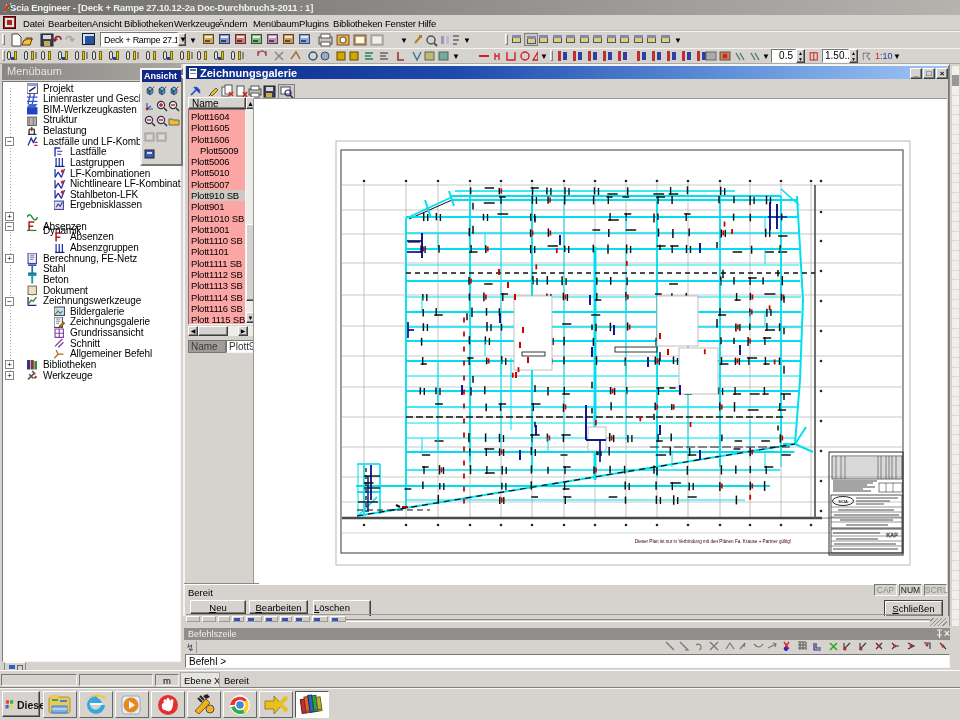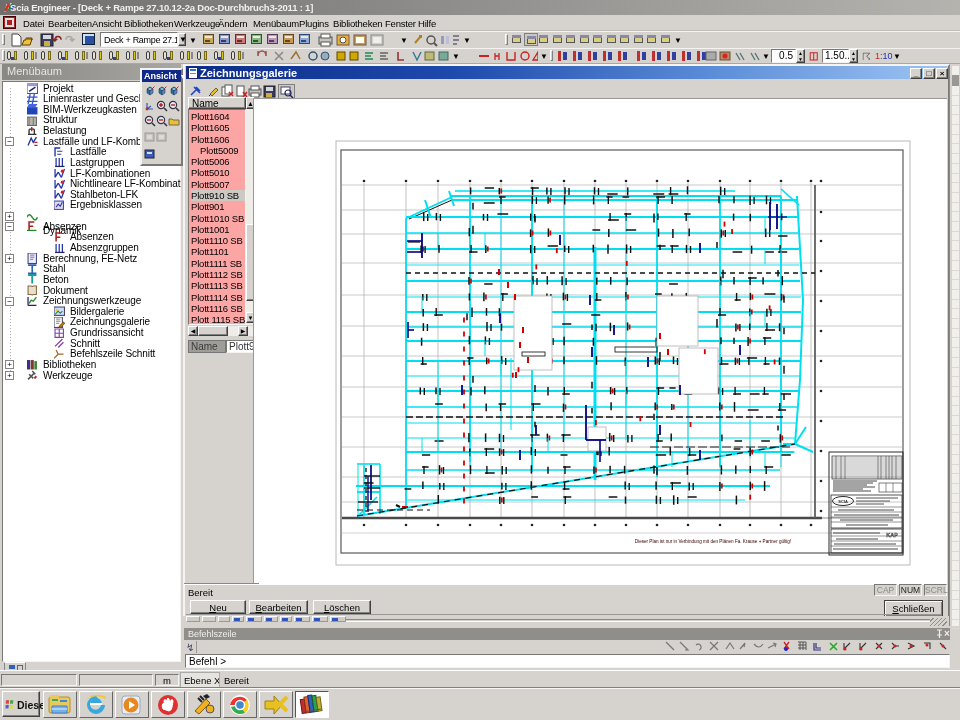--- a/index.html
+++ b/index.html
@@ -442,21 +442,21 @@
       <path d="M1 1 h8 v8 h-8z M1 5 h8 M5 1 v8" stroke="#84a" stroke-width="1.1" fill="none"></path>
     </svg>
 <div class="titem" style="left:68px;top:246.0px">Grundrissansicht</div>
 <svg class="abs" style="left:52px;top:257.1px" width="11" height="11" viewBox="0 0 10.5 10.5">
       <path d="M1 8 l7 -7 m-4 8 l5 -5" stroke="#84a" stroke-width="1.3"></path>
     </svg>
 <div class="titem" style="left:68px;top:256.6px">Schnitt</div>
 <svg class="abs" style="left:52px;top:267.8px" width="11" height="11" viewBox="0 0 10.5 10.5">
       <path d="M0 9 l4 -4 h5 m-5 0 l-2 -4" stroke="#a62" stroke-width="1.2" fill="none"></path>
     </svg>
-<div class="titem" style="left:68px;top:267.2px">Befehlszeile Schnitt</div>
+<div class="titem" style="left:68px;top:267.2px">Allgemeiner Befehl</div>
 <div class="expbox" style="left:3px;top:279.4px">+</div>
 <svg class="abs" style="left:25px;top:278.4px" width="11" height="11" viewBox="0 0 10.5 10.5">
       <rect x="0" y="1" width="3" height="9" fill="#338"></rect>
       <rect x="3.5" y="1" width="3" height="9" fill="#833"></rect>
       <rect x="7" y="2" width="2.5" height="8" fill="#383"></rect>
     </svg>
 <div class="titem" style="left:41px;top:277.9px">Bibliotheken</div>
 <div class="expbox" style="left:3px;top:290.0px">+</div>
 <svg class="abs" style="left:25px;top:289.0px" width="11" height="11" viewBox="0 0 10.5 10.5">
       <path d="M1 9 L7 3 m-2 -2 l3 3 m-6 0 l4 4" stroke="#555" stroke-width="1.5"></path>
@@ -1252,21 +1252,21 @@
       <text x="460" y="445" font-size="4.6" fill="#3a0000" text-anchor="middle" font-family="Liberation Sans, sans-serif">Dieser Plan ist nur in Verbindung mit den Plänen Fa. Krause + Partner gültig!</text>
     </svg>
   </div>
 <div class="abs" style="left:184px;top:583px;width:75px;height:2px;background:#8a8884;border-bottom:1px solid #fff"></div>
 <div class="abs" style="left:188px;top:587px;font-size:9.5px">Bereit</div>
 <div class="abs sunken" style="left:874px;top:584px;width:23px;height:12px;font-size:8.5px;text-align:center;line-height:11px;color:#8a8a8a">CAP</div>
 <div class="abs sunken" style="left:899px;top:584px;width:23px;height:12px;font-size:8.5px;text-align:center;line-height:11px;color:#222">NUM</div>
 <div class="abs sunken" style="left:924px;top:584px;width:23px;height:12px;font-size:8.5px;text-align:center;line-height:11px;color:#8a8a8a">SCRL</div>
 <div class="abs btn" style="left:190px;top:600px;width:56px;height:14px;font-size:9.5px;text-align:center;line-height:13px"><u>N</u>eu</div>
 <div class="abs btn" style="left:249px;top:600px;width:59px;height:14px;font-size:9.5px;text-align:center;line-height:13px"><u>B</u>earbeiten</div>
-<div class="abs btn" style="left:313px;top:600px;width:58px;height:14px;font-size:9.5px;text-align:center;line-height:13px"><u>L</u>öschen</div>
+<div class="abs btn" style="left:313px;top:600px;width:58px;height:22px;font-size:9.5px;line-height:13px"><u>L</u>öschen</div>
 <div class="abs btn" style="left:884px;top:600px;width:59px;height:17px;font-size:9.5px;text-align:center;line-height:16px;border:1px solid #404040;box-shadow:inset 1px 1px 0 #fff,inset -1px -1px 0 #808080"><u>S</u>chließen</div>
 <div class="abs" style="left:183px;top:616px;width:767px;height:11px;background:#d6d3ce"></div>
 <div class="abs" style="left:340px;top:619px;width:600px;height:3px;border-top:1px solid #8a8884;border-bottom:1px solid #fff"></div>
 <div class="abs" style="left:186px;top:614px;width:755px;height:1px;background:#9a9894"></div>
 <div class="abs" style="left:186px;top:616px;width:14px;height:6px;background:#d0cdc6;border:1px solid #999;border-top-color:#fff;border-left-color:#fff"></div>
 <div class="abs" style="left:202px;top:616px;width:14px;height:6px;background:#d0cdc6;border:1px solid #999;border-top-color:#fff;border-left-color:#fff"></div>
 <div class="abs" style="left:218px;top:616px;width:12px;height:6px;background:#d0cdc6;border:1px solid #999;border-top-color:#fff;border-left-color:#fff"></div>
 <div class="abs" style="left:232px;top:616px;width:12px;height:6px;background:#d0cdc6;border:1px solid #999;border-top-color:#fff;border-left-color:#fff"></div>
 <i style="position:absolute;left:234px;top:618px;width:6px;height:3px;background:#3355bb;"></i>
 <div class="abs" style="left:246px;top:616px;width:16px;height:6px;background:#d0cdc6;border:1px solid #999;border-top-color:#fff;border-left-color:#fff"></div>

